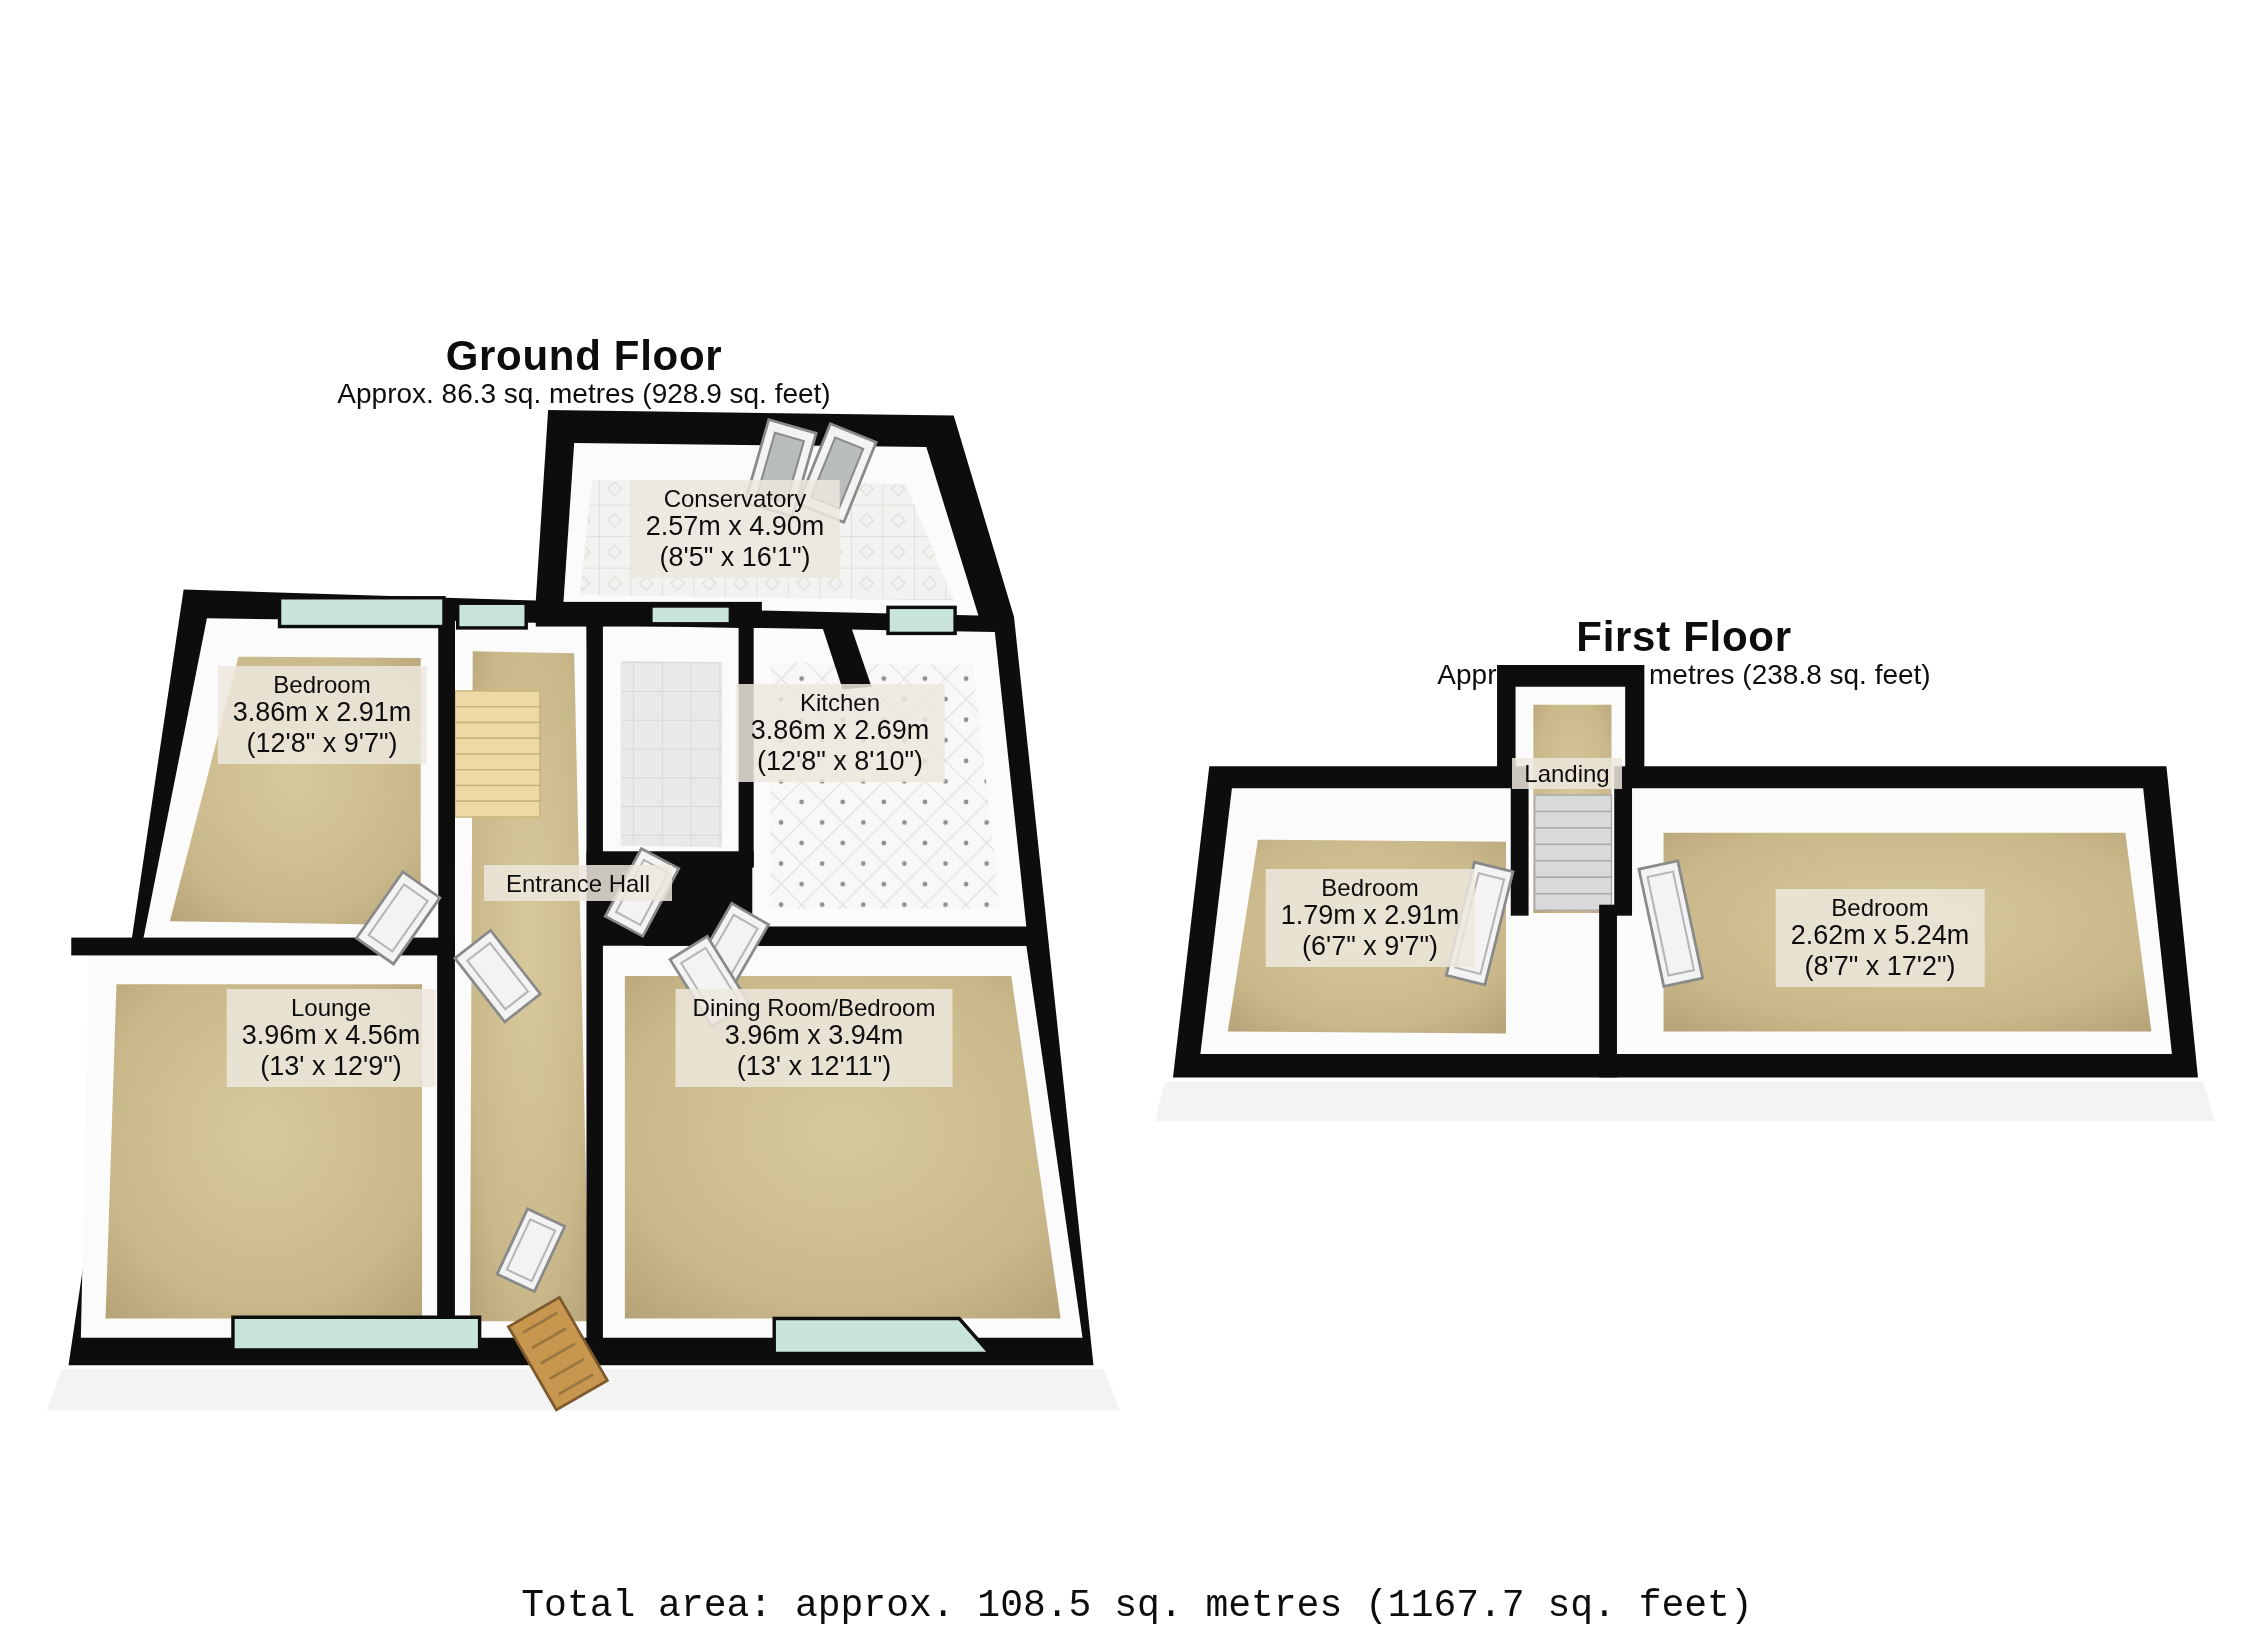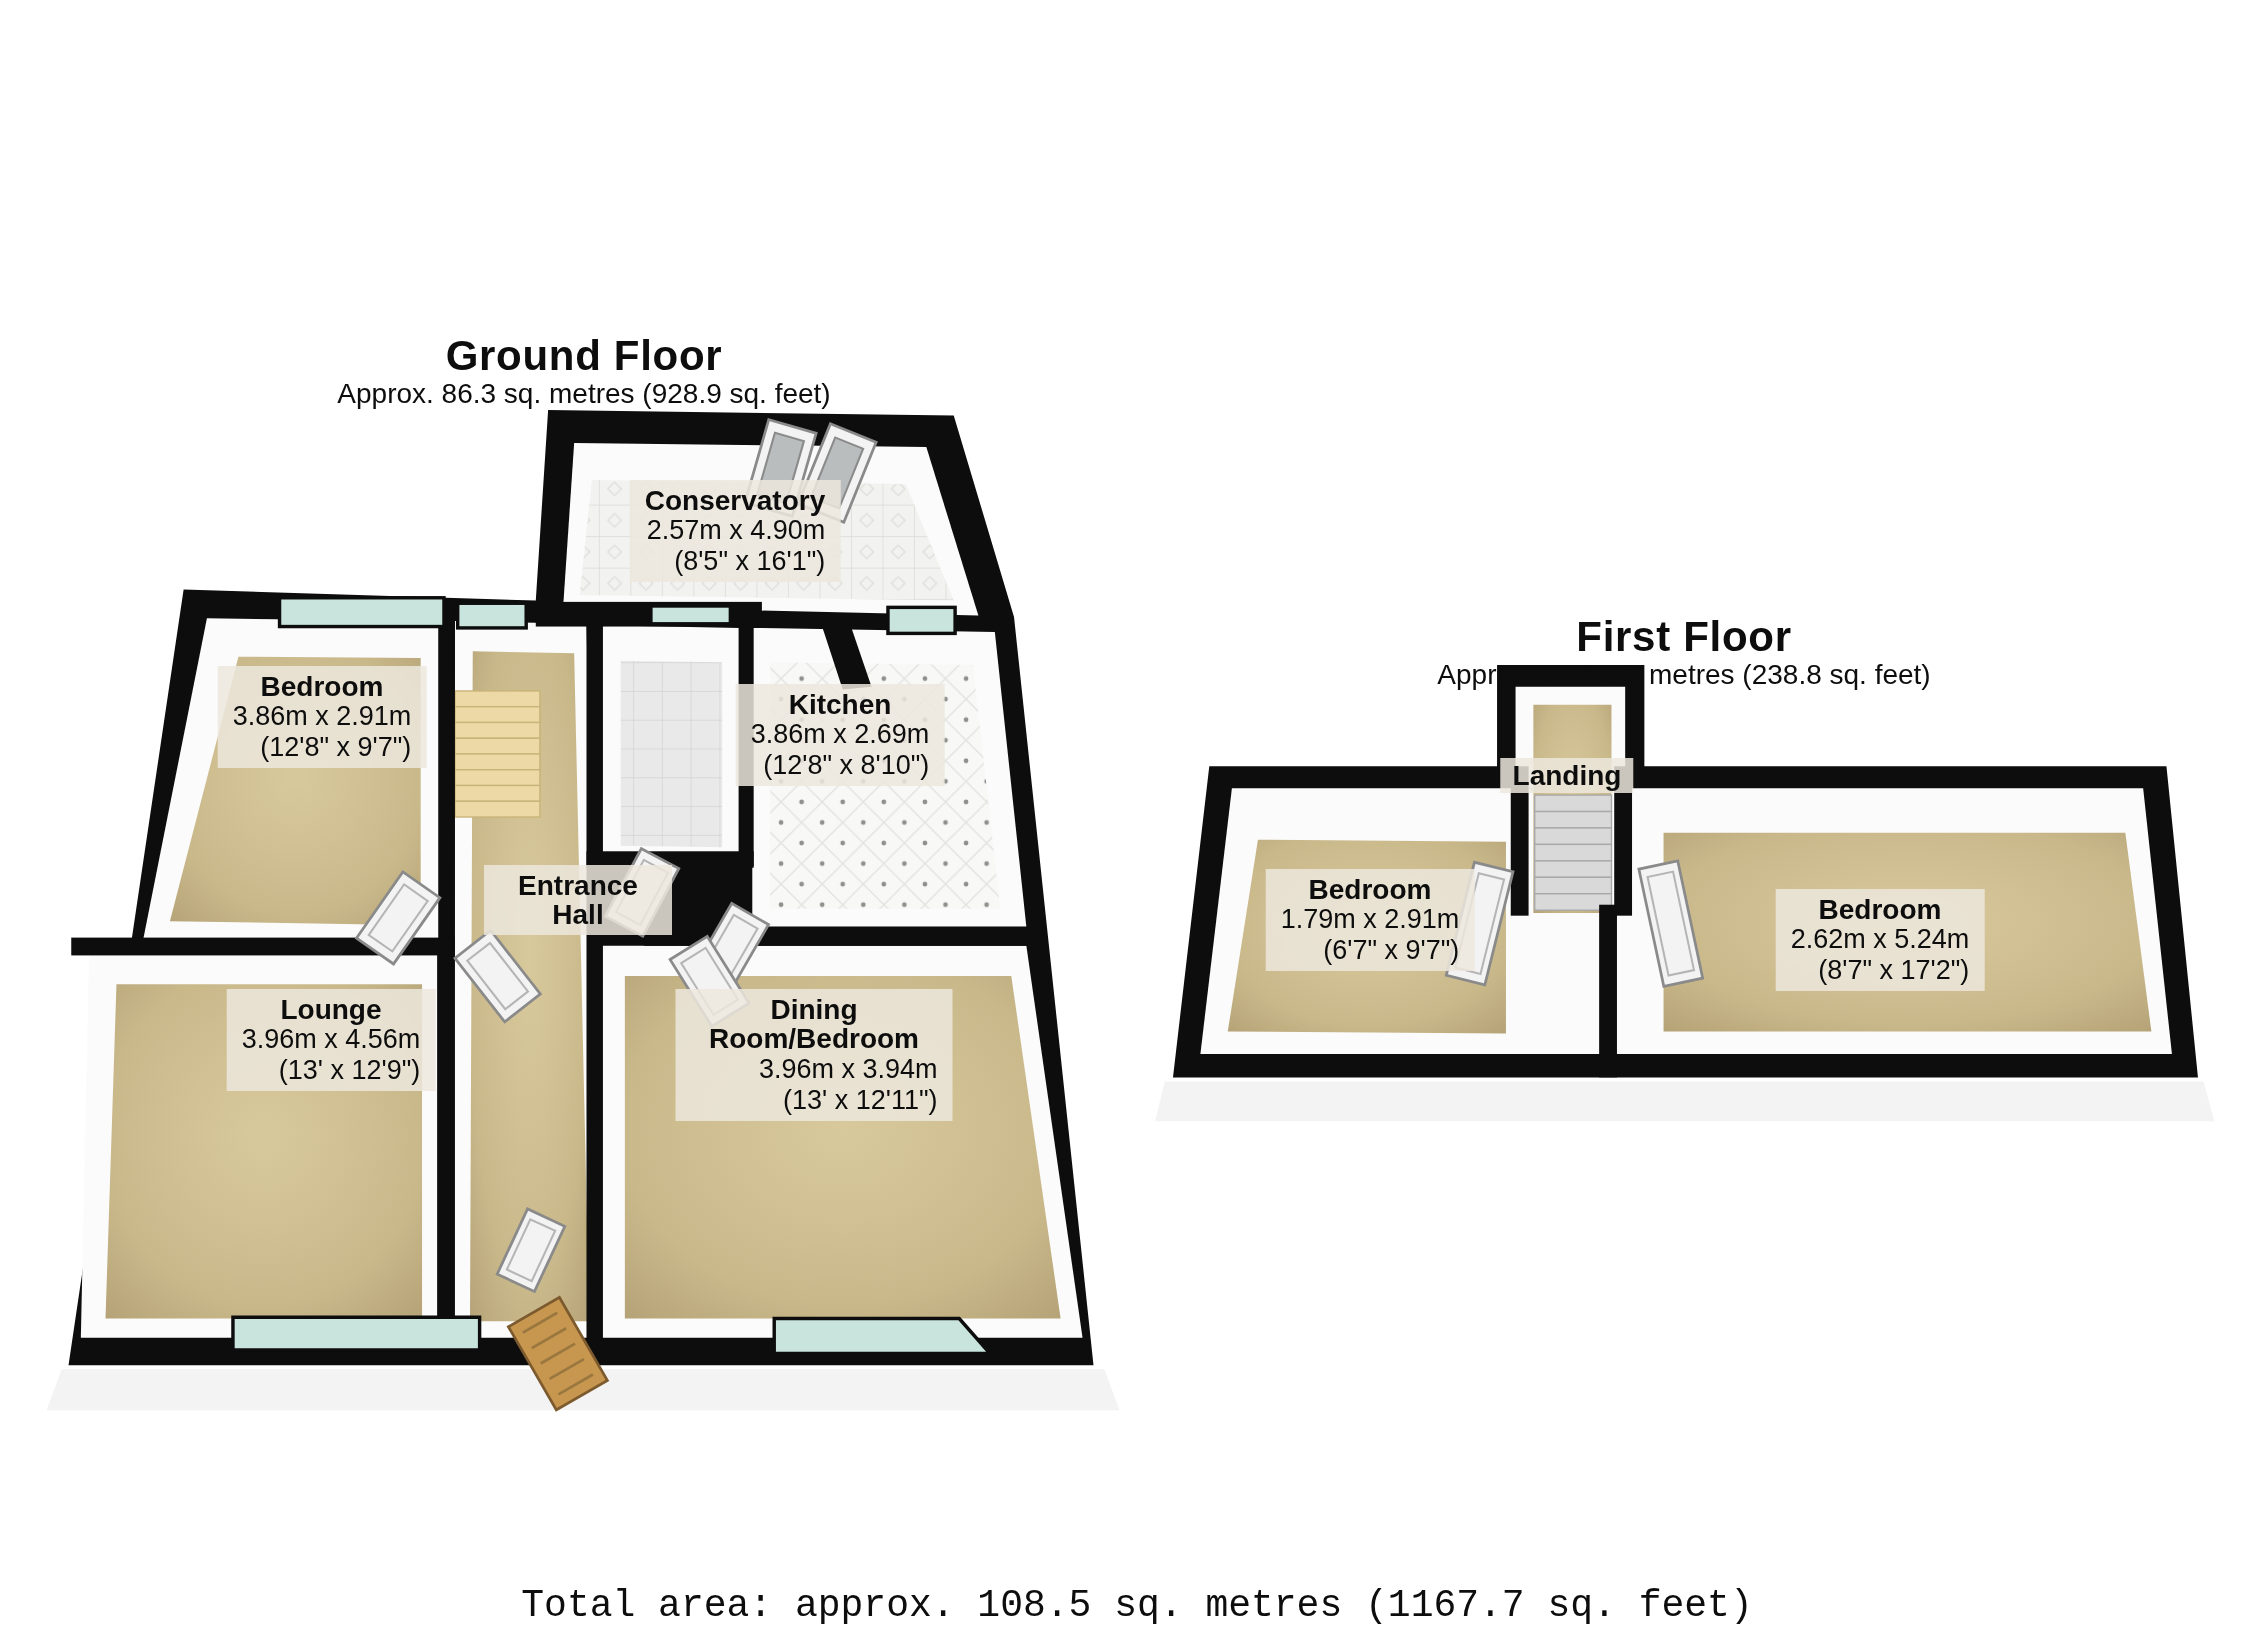--- a/index.html
+++ b/index.html
@@ -14,22 +14,22 @@
   .glass{fill:#c8e4dd;stroke:#0d0d0d;stroke-width:5;}
   .door{fill:#f3f3f3;stroke:#8a8a8a;stroke-width:4;}
   .door-inner{fill:none;stroke:#b5b5b5;stroke-width:3;}
   .door-glass{fill:#b9bdbd;stroke:#8a8a8a;stroke-width:3;}
   .front-door{fill:#c8974f;stroke:#7c5a2e;stroke-width:4;}
   .shadow{fill:#e9e9e9;}
 
   .floor-title{position:absolute;transform:translateX(-50%);font-size:42px;font-weight:bold;white-space:nowrap;letter-spacing:0.7px;}
   .floor-subtitle{position:absolute;transform:translateX(-50%);font-size:28px;white-space:nowrap;}
   .room-label{position:absolute;transform:translateX(-50%);background:rgba(236,232,221,0.85);padding:5.5px 15px;text-align:center;}
-  .room-name{font-size:28px;font-weight:bold;line-height:1.06;}
-  .room-dims{font-size:27px;line-height:1.14;text-align:right;}
+  .room-name{font-size:24px;font-weight:normal;line-height:1.06;}
+  .room-dims{font-size:27px;line-height:1.14;}
   .total-area{position:absolute;transform:translateX(-50%);font-size:38px;white-space:nowrap;font-family:Liberation Mono, monospace;}
 </style>
 </head>
 <body>
 
 <div id="canvas">
 
 <svg id="plan-svg" viewBox="0 0 3300 2400">
   <defs>
     <radialGradient id="tanGrad" cx="50%" cy="45%" r="78%">

